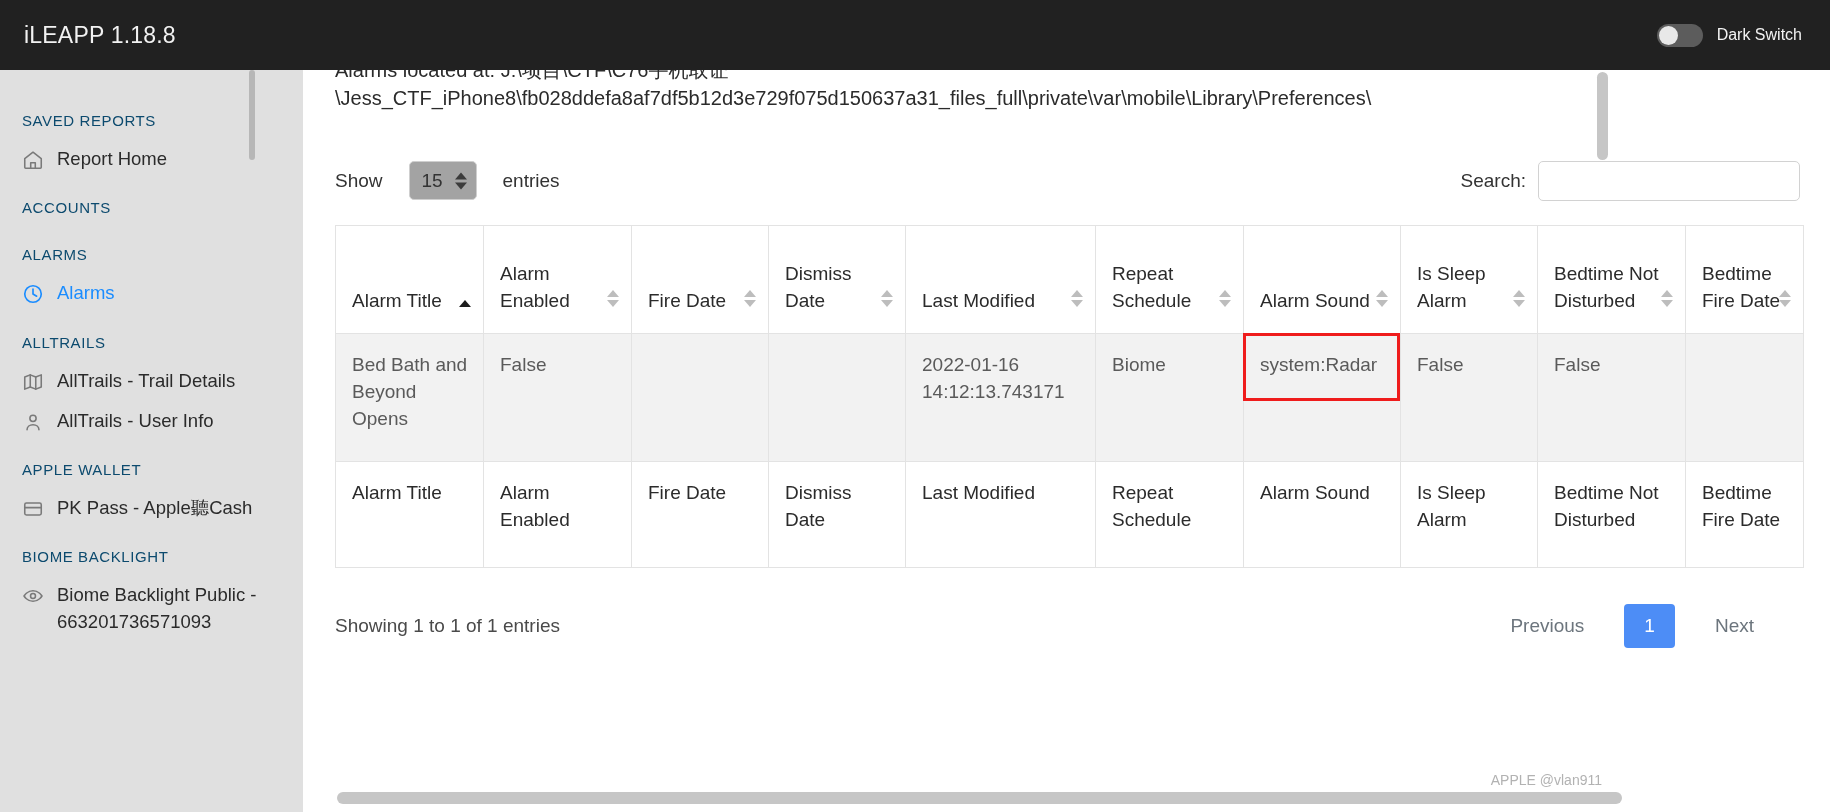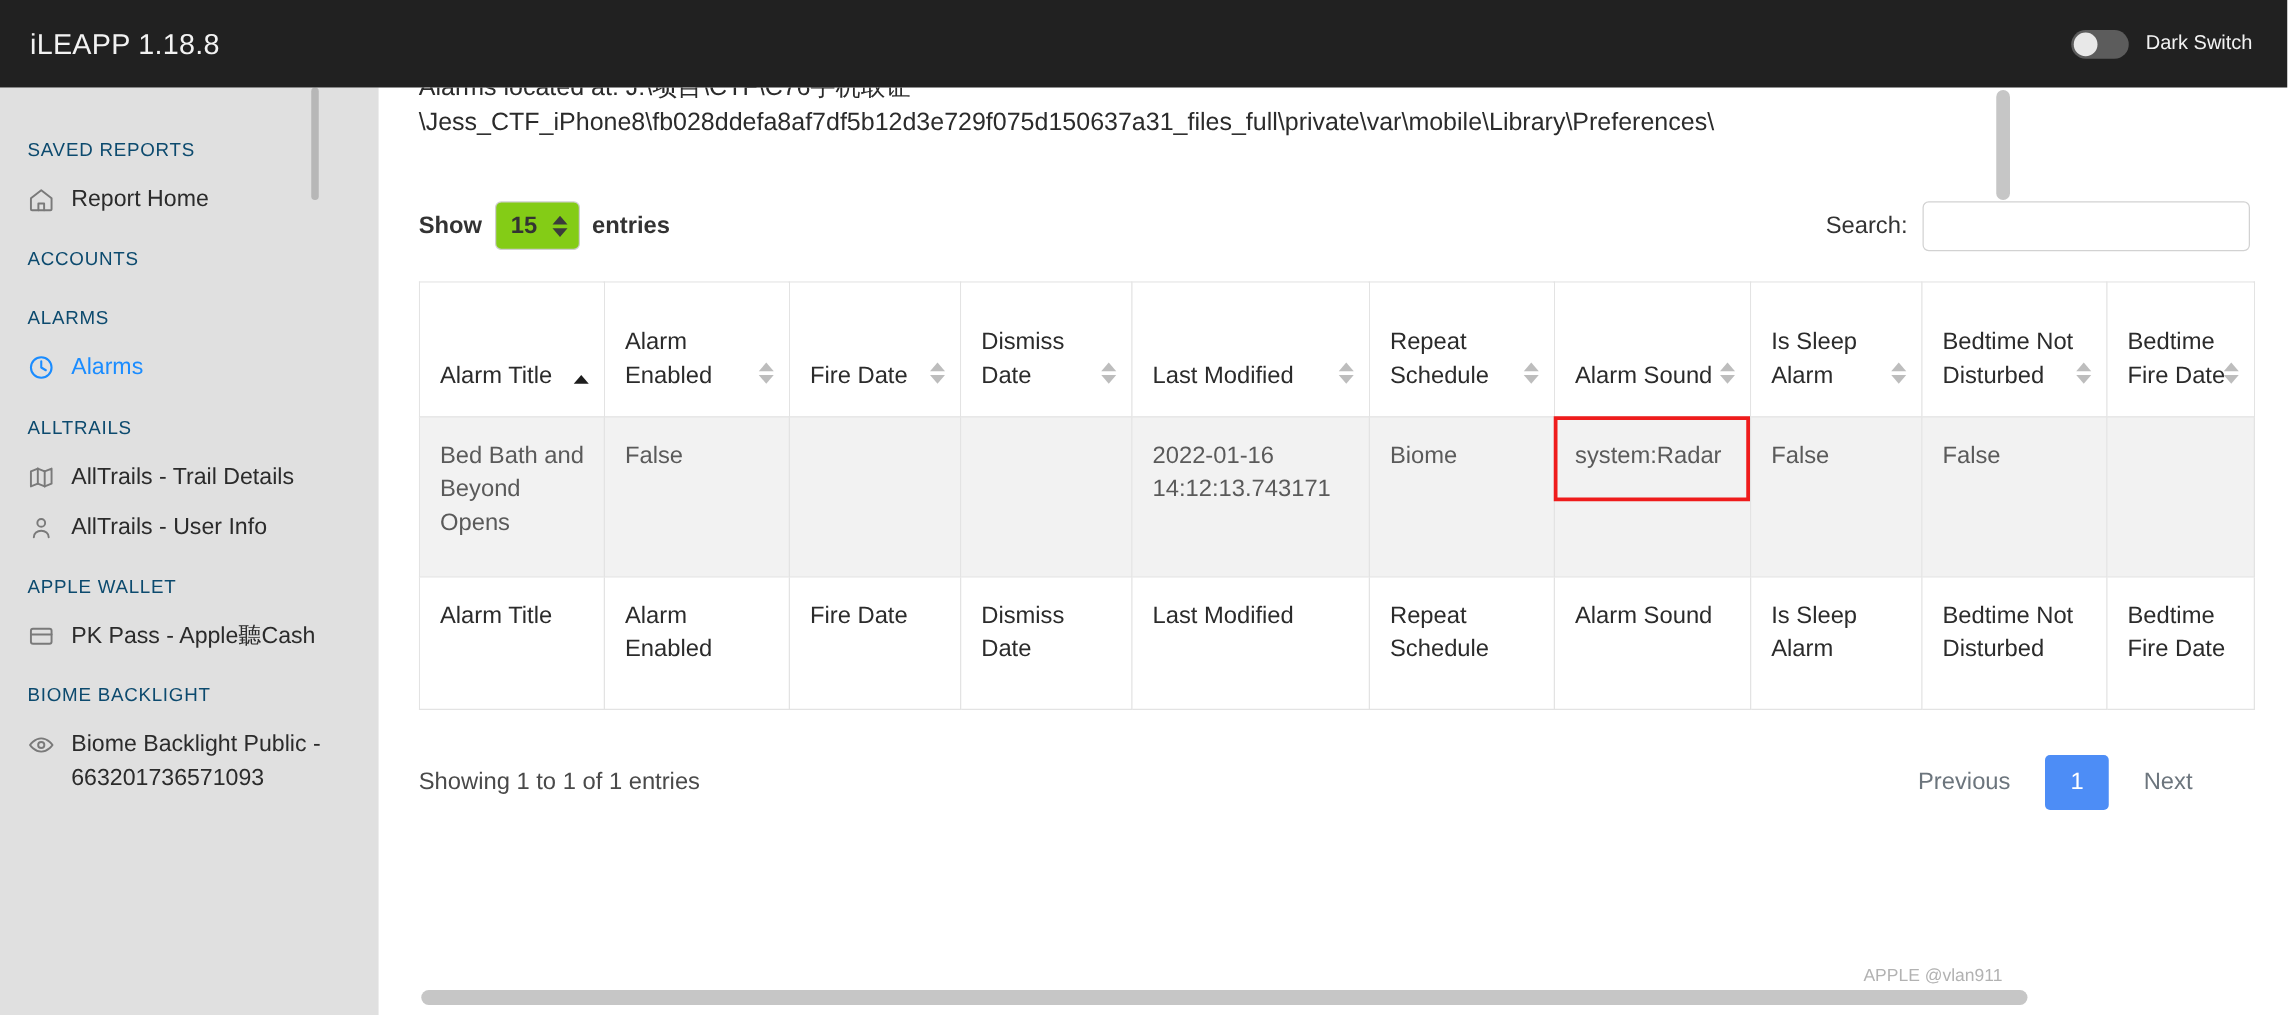--- a/index.html
+++ b/index.html
@@ -134,31 +134,30 @@
   .page-head .l2 { display: block; }
 
   .table-controls {
     display: flex;
     align-items: center;
     padding: 48px 30px 0 32px;
   }
   .dt-length {
     display: flex;
     align-items: center;
-    gap: 10px;
+    gap: 26px;
     font-size: 19px;
     color: #333;
-    font-weight: bold;
   }
   .dt-select {
     position: relative;
     width: 68px; height: 39px;
     border: 1px solid #cfcfcf;
     border-radius: 5px;
-    background: #84cc16;
+    background: #a3a3a3;
     display: flex;
     align-items: center;
     padding-left: 12px;
     font-size: 19px;
     color: #333;
     cursor: pointer;
   }
   .dt-select .spin {
     position: absolute;
     right: 9px; top: 50%;
@@ -278,21 +277,21 @@
     align-items: center;
     padding: 36px 58px 0 32px;
     font-size: 19px;
     color: #4a4a4a;
   }
   .dt-info { white-space: nowrap; }
   .dt-pagination {
     margin-left: auto;
     display: flex;
     align-items: center;
-    gap: 0;
+    gap: 12px;
   }
   .pg {
     padding: 10px 18px;
     font-size: 19px;
     color: #6c757d;
     cursor: pointer;
     white-space: nowrap;
   }
   .pg.num {
     background: #4d8df6;

